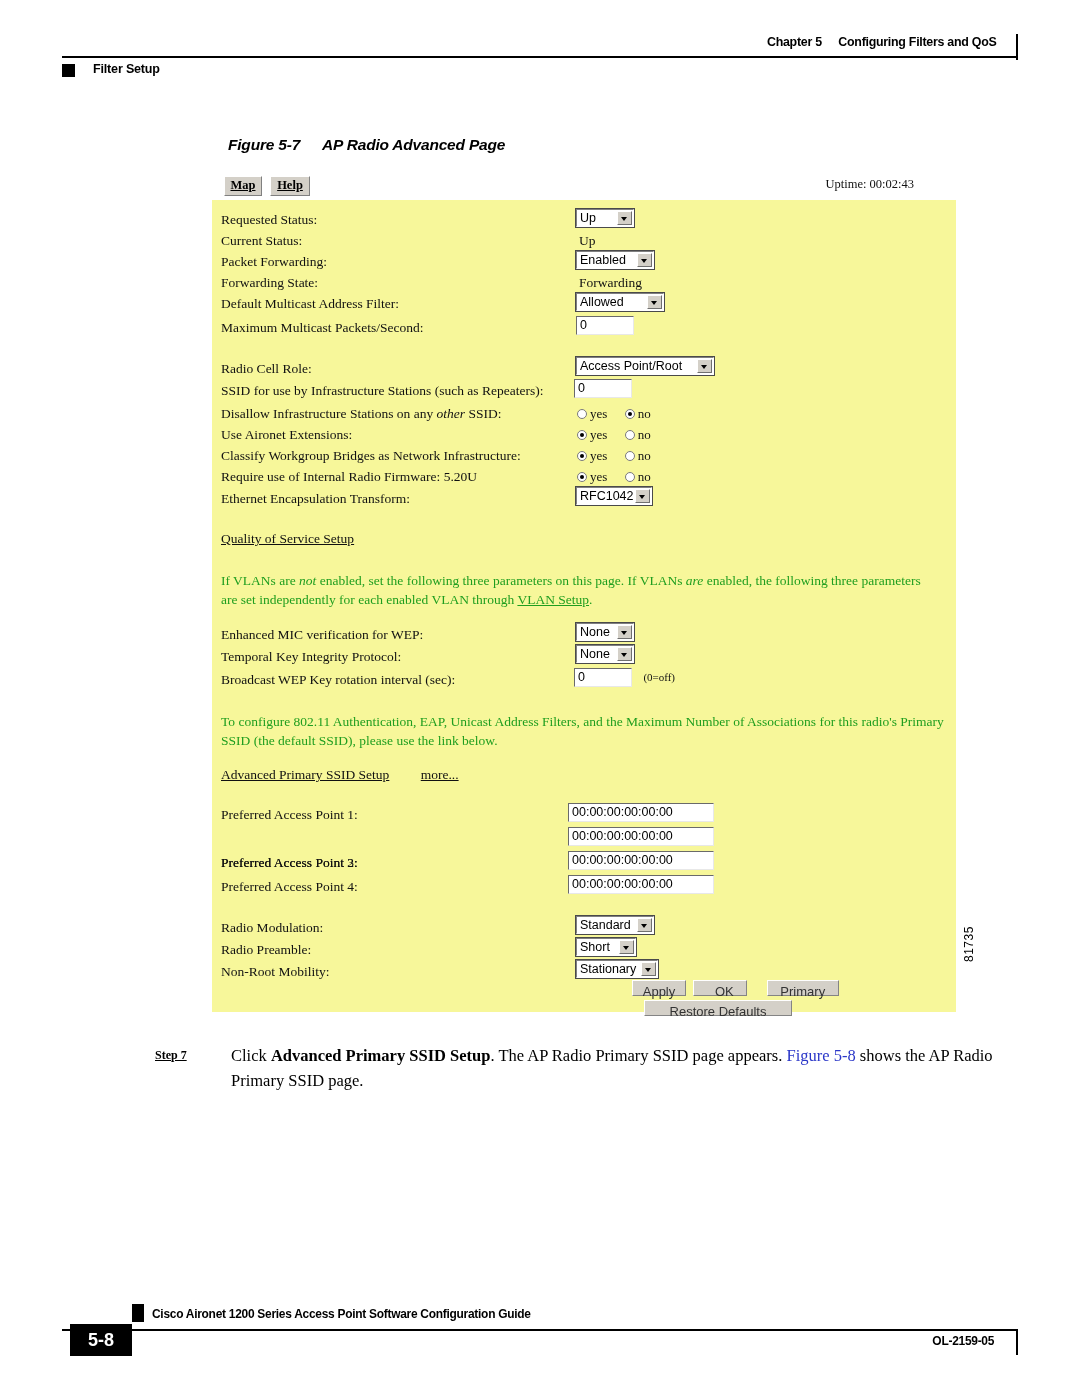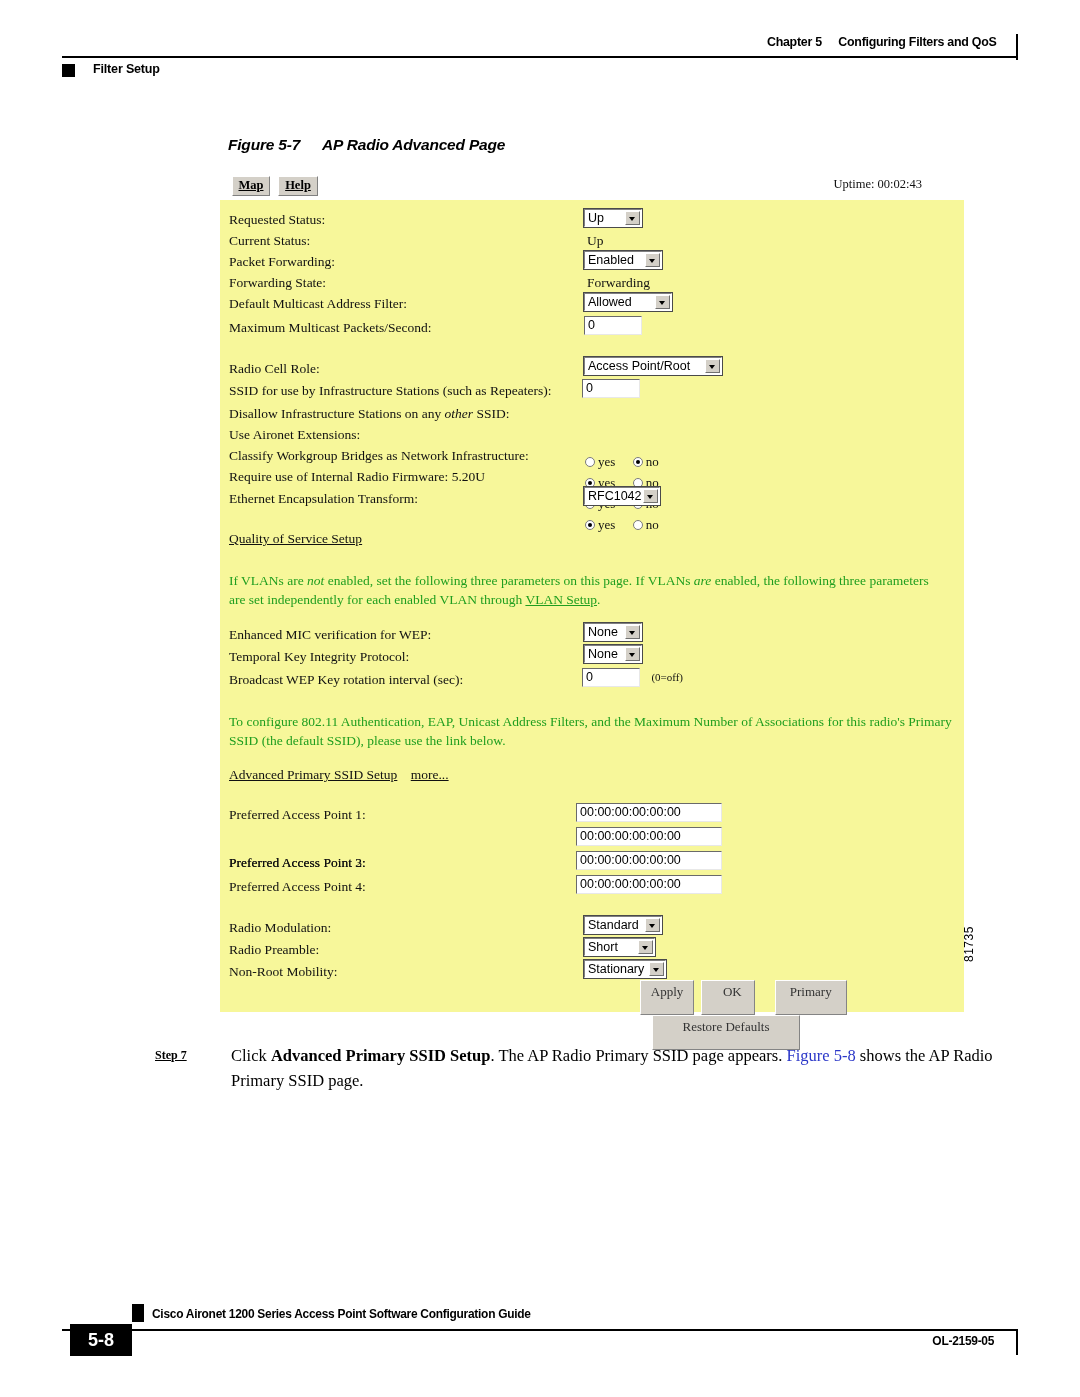--- a/index.html
+++ b/index.html
@@ -72,21 +72,21 @@
     font-style: italic;
     font-size: 15.5px;
     letter-spacing: -0.2px;
     white-space: nowrap;
   }
   .figure-caption .fig-num { margin-right: 22px; }
 
   
   .shot {
     position: absolute;
-    left: 220px; top: 172px;
+    left: 212px; top: 172px;
     width: 744px; height: 840px;
     font-family: "Liberation Serif", serif;
     font-size: 13.5px;
     color: #111;
   }
   .shot-toolbar {
     position: absolute;
     left: 0; top: 0;
     width: 744px; height: 28px;
     background: #ffffff;
@@ -196,21 +196,21 @@
     box-sizing: border-box;
     font-family: "Liberation Sans", sans-serif;
     font-size: 12.5px;
     line-height: 16px;
     padding-left: 3px;
     color: #000;
   }
 
   
   .radiogroup { position: absolute; white-space: nowrap; }
-  .radio-opt { display: inline-block; margin-right: 14px; margin-top: 48px; }
+  .radio-opt { display: inline-block; margin-right: 14px; }
   .rb {
     display: inline-block;
     width: 10px; height: 10px;
     border-radius: 50%;
     background: #ffffff;
     border: 1.3px solid #7a7a7a;
     box-sizing: border-box;
     position: relative;
     vertical-align: -1px;
     margin-right: 3px;
@@ -241,25 +241,25 @@
 
   
   .btnrow { position: absolute; left: 420px; top: 780px; }
   .bigbtn {
     display: inline-block;
     background: #d4d0c8;
     border-top: 1.6px solid #ffffff;
     border-left: 1.6px solid #ffffff;
     border-right: 1.6px solid #848484;
     border-bottom: 1.6px solid #848484;
-    font-family: Liberation Serif, serif;
+    font-family: Liberation Sans, sans-serif;
     font-size: 13px;
     color: #333;
     text-align: center;
-    height: 35px;
+    height: 16px;
     line-height: 21px;
     box-sizing: border-box;
     margin-right: 4px;
     cursor: default;
   }
   .figure-id {
     position: absolute;
     left: 962px; top: 962px;
     font-family: "Liberation Sans", sans-serif;
     font-size: 12px;
@@ -463,21 +463,21 @@
     <div class="row" style="top:472px;">Broadcast WEP Key rotation interval (sec):</div>
     <div class="ctrl" style="left:362px; top:468px;">
       <span class="inp" style="width:58px;"><span>0</span></span>
       <span class="note-paren">(0=off)</span>
     </div>
 
     <div class="row green" style="top:512px; width:726px; white-space:normal;">To configure 802.11 Authentication, EAP, Unicast Address Filters, and the Maximum Number of Associations for this radio's Primary SSID (the default SSID), please use the link below.</div>
 
     <div class="row" style="top:567px;">
       <span class="link">Advanced Primary SSID Setup</span>
-      <span class="link" style="margin-left:10px;">more...</span>
+      <span class="link" style="margin-left:28px;">more...</span>
     </div>
 
     <div class="row" style="top:607px;">Preferred Access Point 1:</div>
     <div class="ctrl" style="left:356px; top:603px;">
       <span class="inp" style="width:146px;"><span>00:00:00:00:00:00</span></span>
     </div>
 
     <div class="row" style="top:631px;margin-top:24px;">Preferred Access Point 2:</div>
     <div class="ctrl" style="left:356px; top:627px;">
       <span class="inp" style="width:146px;"><span>00:00:00:00:00:00</span></span>
@@ -493,21 +493,21 @@
       <span class="inp" style="width:146px;"><span>00:00:00:00:00:00</span></span>
     </div>
 
     <div class="row" style="top:720px;">Radio Modulation:</div>
     <div class="ctrl" style="left:364px; top:716px;">
       <span class="sel" style="width:78px;"><span>Standard</span><span class="arrow"></span></span>
     </div>
 
     <div class="row" style="top:742px;">Radio Preamble:</div>
     <div class="ctrl" style="left:364px; top:738px;">
-      <span class="sel" style="width:71px;"><span>Short</span><span class="arrow"></span></span>
+      <span class="sel" style="width:60px;"><span>Short</span><span class="arrow"></span></span>
     </div>
 
     <div class="row" style="top:764px;">Non-Root Mobility:</div>
     <div class="ctrl" style="left:364px; top:760px;">
       <span class="sel" style="width:82px;"><span>Stationary</span><span class="arrow"></span></span>
     </div>
 
     <div class="btnrow">
       <span class="bigbtn" style="width:54px;"><span>Apply</span></span>
       <span class="bigbtn" style="width:54px;padding-left:8px;"><span>OK</span></span>

